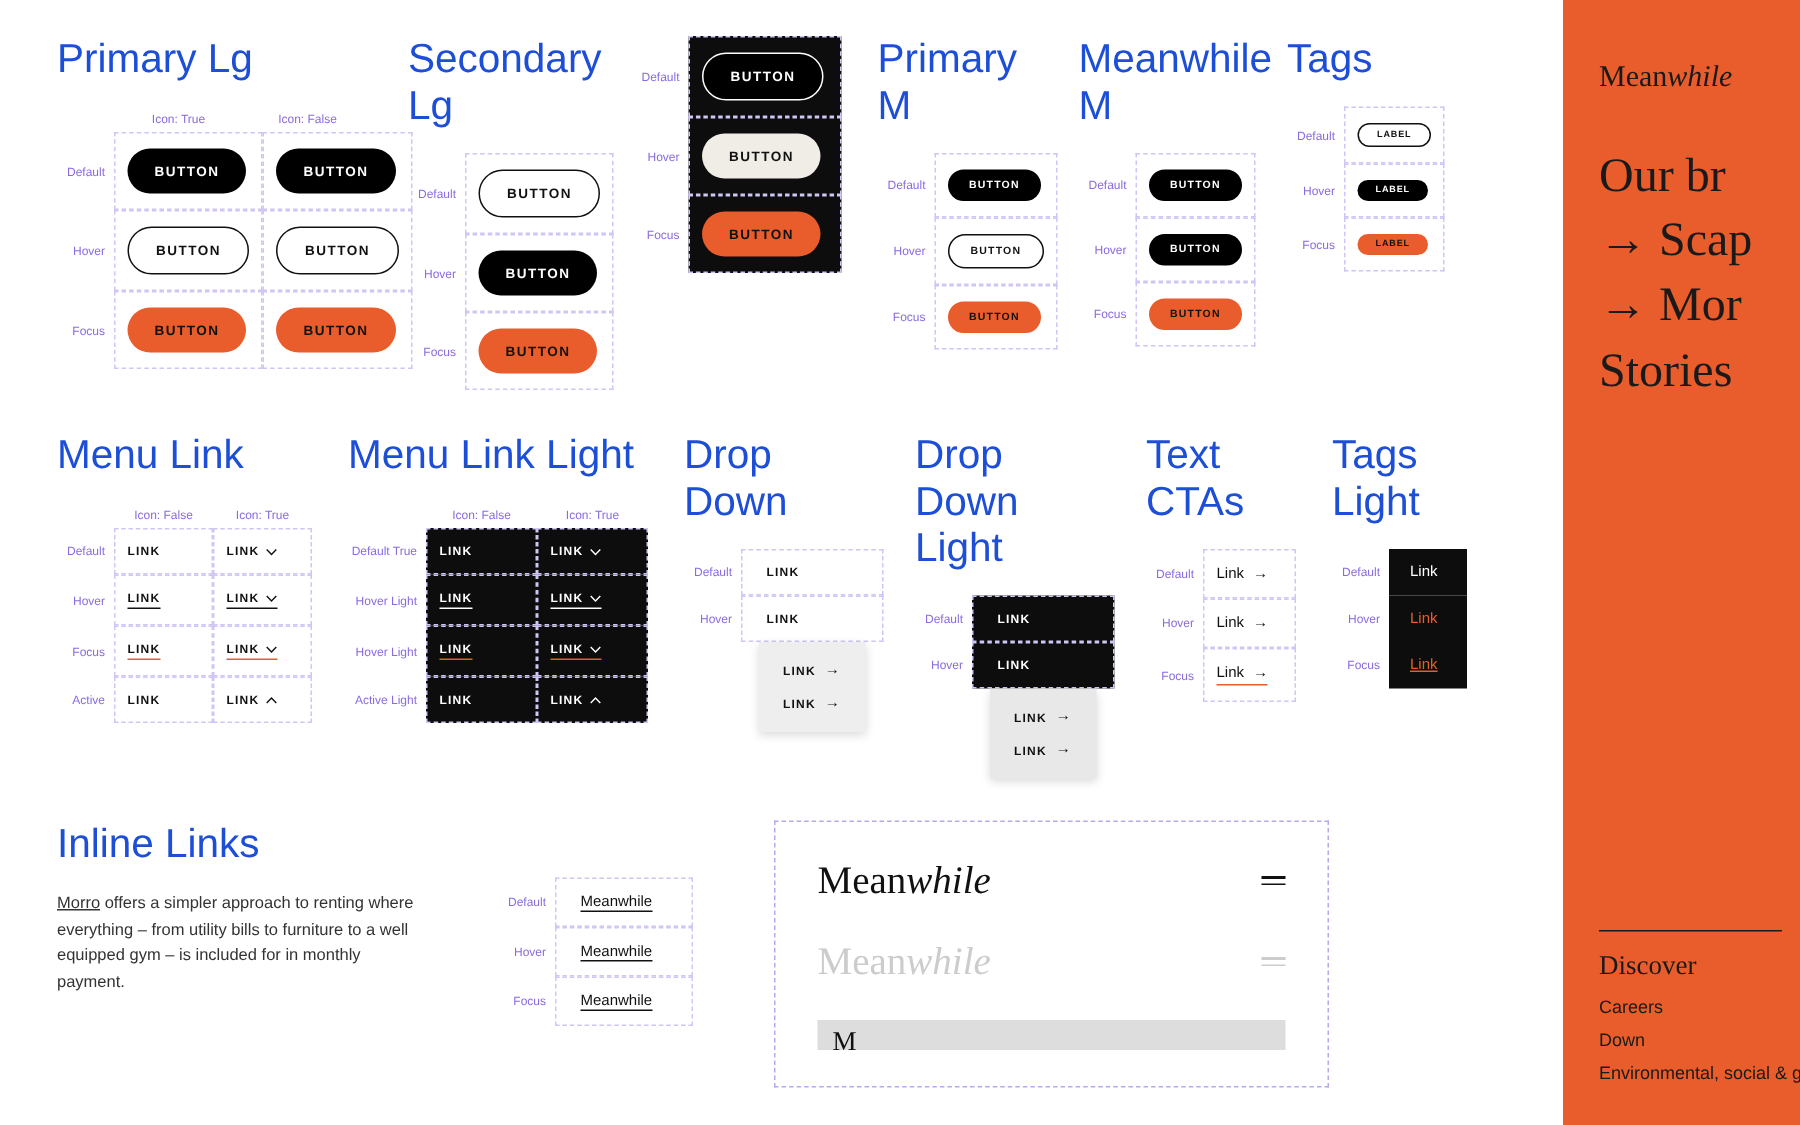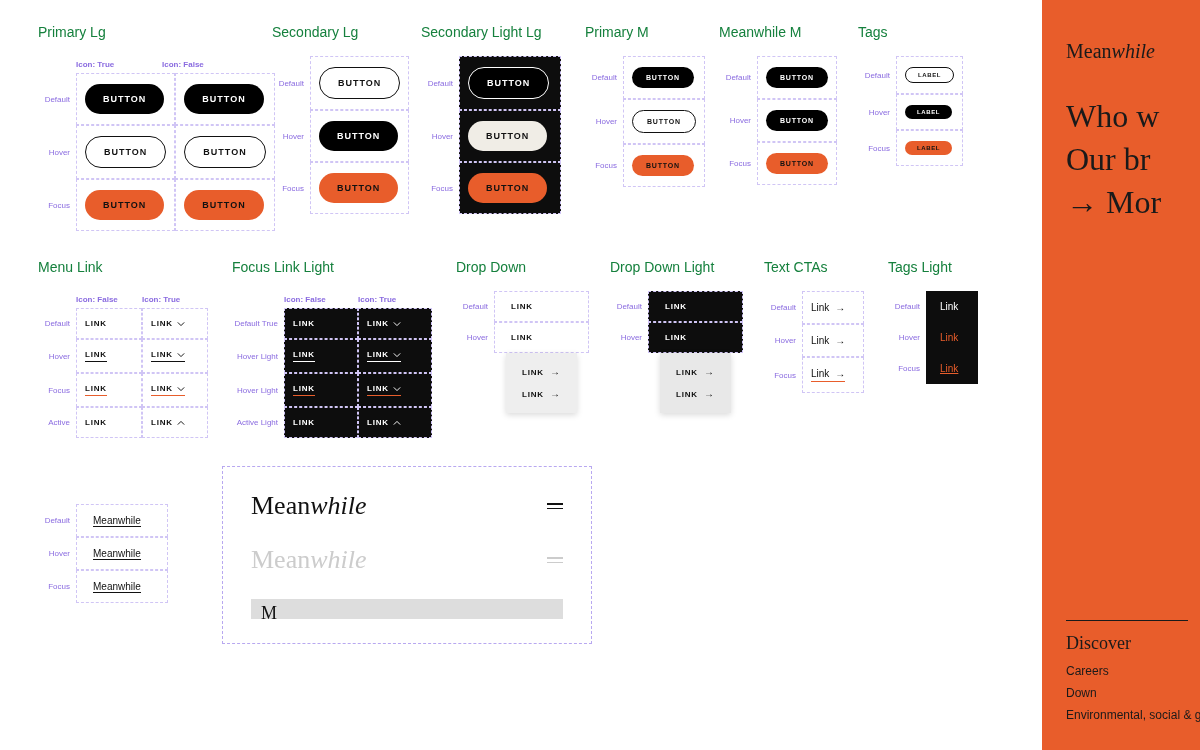--- a/index.html
+++ b/index.html
@@ -2,30 +2,30 @@
 <html><head>
 <meta charset="utf-8">
 <style>
 * { box-sizing: border-box; margin: 0; padding: 0; }
 body { font-family: -apple-system, BlinkMacSystemFont, "Segoe UI", Helvetica, Arial, sans-serif; background: #fff; width: 1200px; height: 750px; overflow: hidden; position: relative; }
 
 .canvas { display: flex; }
 .main { flex: 1; padding: 24px 38px; }
 .sidebar { width: 158px; background: #E85D2B; padding: 40px 0 24px 24px; color: #1a1a1a; overflow: hidden; height: 750px; position: relative; }
 
-h1.section-title { font-size: 14px; font-weight: 400; color: #15803d; margin-bottom: 16px; }
+h1.section-title { font-size: 27px; font-weight: 400; color: #1d4ed8; margin-bottom: 16px; }
 
 .row { display: flex; gap: 24px; margin-bottom: 28px; }
 
 .block { display: flex; flex-direction: column; }
 
 .cell { border: 1px dashed #d0c5f5; display: flex; align-items: center; padding: 10px 8px; }
 
 .state-label { font-size: 8px; color: #8a6be0; text-align: right; padding-right: 6px; display: flex; align-items: center; justify-content: flex-end; }
-.col-label { font-size: 8px; color: #8a6be0; text-align: left; padding: 4px 0; font-weight: bold; }
+.col-label { font-size: 8px; color: #8a6be0; text-align: center; padding: 4px 0; }
 
 .btn-pill { border-radius: 999px; border: none; font-size: 9px; font-weight: 600; letter-spacing: 1px; padding: 10px 18px; cursor: pointer; }
 .btn-pill-sm { border-radius: 999px; border: none; font-size: 7px; font-weight: 600; letter-spacing: 0.8px; padding: 7px 14px; cursor: pointer; }
 .btn-dark { background: #000; color: #fff; }
 .btn-light { background: #fff; color: #111; border: 1px solid #111; }
 .btn-orange { background: #E85D2B; color: #111; }
 .btn-cream { background: #f0ede6; color: #111; }
 
 .tag-pill { border-radius: 999px; font-size: 6px; font-weight: 600; letter-spacing: 0.6px; padding: 4px 12px; }
 .tag-outline { border: 1px solid #111; background: #fff; color: #111; }
@@ -133,21 +133,20 @@
               <button class="btn-pill btn-dark">BUTTON</button>
             </div>
       <div class="state-label">Focus</div>
       <div class="cell">
               <button class="btn-pill btn-orange">BUTTON</button>
             </div>
     </div>
   </div>
 
   <div class="block" style="width:140px">
-    <h1 class="section-title">Secondary Light Lg</h1>
     <div class="with-states">
       <div class="state-label">Default</div>
       <div class="cell dark-panel">
               <button class="btn-pill btn-dark" style="border:1px solid #fff;color:#fff">BUTTON</button>
             </div>
       <div class="state-label">Hover</div>
       <div class="cell dark-panel">
               <button class="btn-pill btn-cream">BUTTON</button>
             </div>
       <div class="state-label">Focus</div>
@@ -268,21 +267,21 @@
                 <span>LINK</span>
                 <svg class="chev" viewBox="0 0 10 10">
                   <path d="M1 7l4-4 4 4" stroke="#111" fill="none" stroke-width="1.2"></path>
                 </svg>
               </span>
             </div>
     </div>
   </div>
 
   <div class="block" style="width:200px">
-    <h1 class="section-title">Focus Link Light</h1>
+    <h1 class="section-title">Menu Link Light</h1>
     <div style="display:grid;grid-template-columns:52px 1fr 1fr">
       <div></div>
       <div class="col-label">Icon: False</div>
       <div class="col-label">Icon: True</div>
     </div>
     <div style="display:grid;grid-template-columns:52px 1fr 1fr">
       <div class="state-label">Default True</div>
       <div class="cell dark-panel">
               <span class="menu-link-text menu-link-light">LINK</span>
             </div>
@@ -423,20 +422,24 @@
       <div class="link-light-box link-light-cell ll-orange">Link</div>
       <div class="state-label">Focus</div>
       <div class="link-light-box link-light-cell ll-orange" style="text-decoration:underline">Link</div>
     </div>
   </div>
 
 </div>
 
 <div class="row">
 
+  <div class="block" style="width:270px">
+    <h1 class="section-title">Inline Links</h1>
+    <p class="inline-text"><span class="ul">Morro</span><span> offers a simpler approach to renting where everything – from utility bills to furniture to a well equipped gym – is included for in monthly payment.</span></p>
+  </div>
 
   <div class="block" style="width:130px;margin-top:38px">
     <div class="with-states">
       <div class="state-label">Default</div>
       <div class="inline-link-cell"><span>Meanwhile</span></div>
       <div class="state-label">Hover</div>
       <div class="inline-link-cell"><span>Meanwhile</span></div>
       <div class="state-label">Focus</div>
       <div class="inline-link-cell"><span>Meanwhile</span></div>
     </div>
@@ -460,23 +463,24 @@
     <div style="background:#ddd;height:20px;padding:4px 10px"><span class="brand-serif" style="font-size:18px">M</span></div>
   </div>
 
 </div>
 
 </div>
 
 <div class="sidebar">
   <div class="sb-brand"><span>Mean</span><span class="ital">while</span></div>
   <div class="sb-menu">
-    <div>Who w</div>
     <div>Our br</div>
+    <div>→  Scap</div>
     <div>→  Mor</div>
+    <div>Stories</div>
   </div>
   <div class="sb-footer">
     <div class="sb-divider"></div>
     <div class="sb-footer-title">Discover</div>
     <div class="sb-footer-link">Careers</div>
     <div class="sb-footer-link">Down</div>
     <div class="sb-footer-link">Environmental, social &amp; governance</div>
   </div>
 </div>
 

